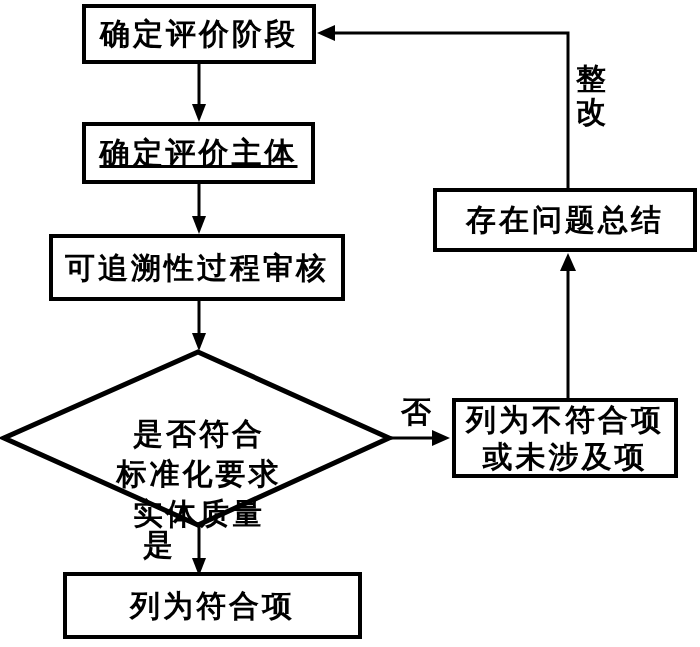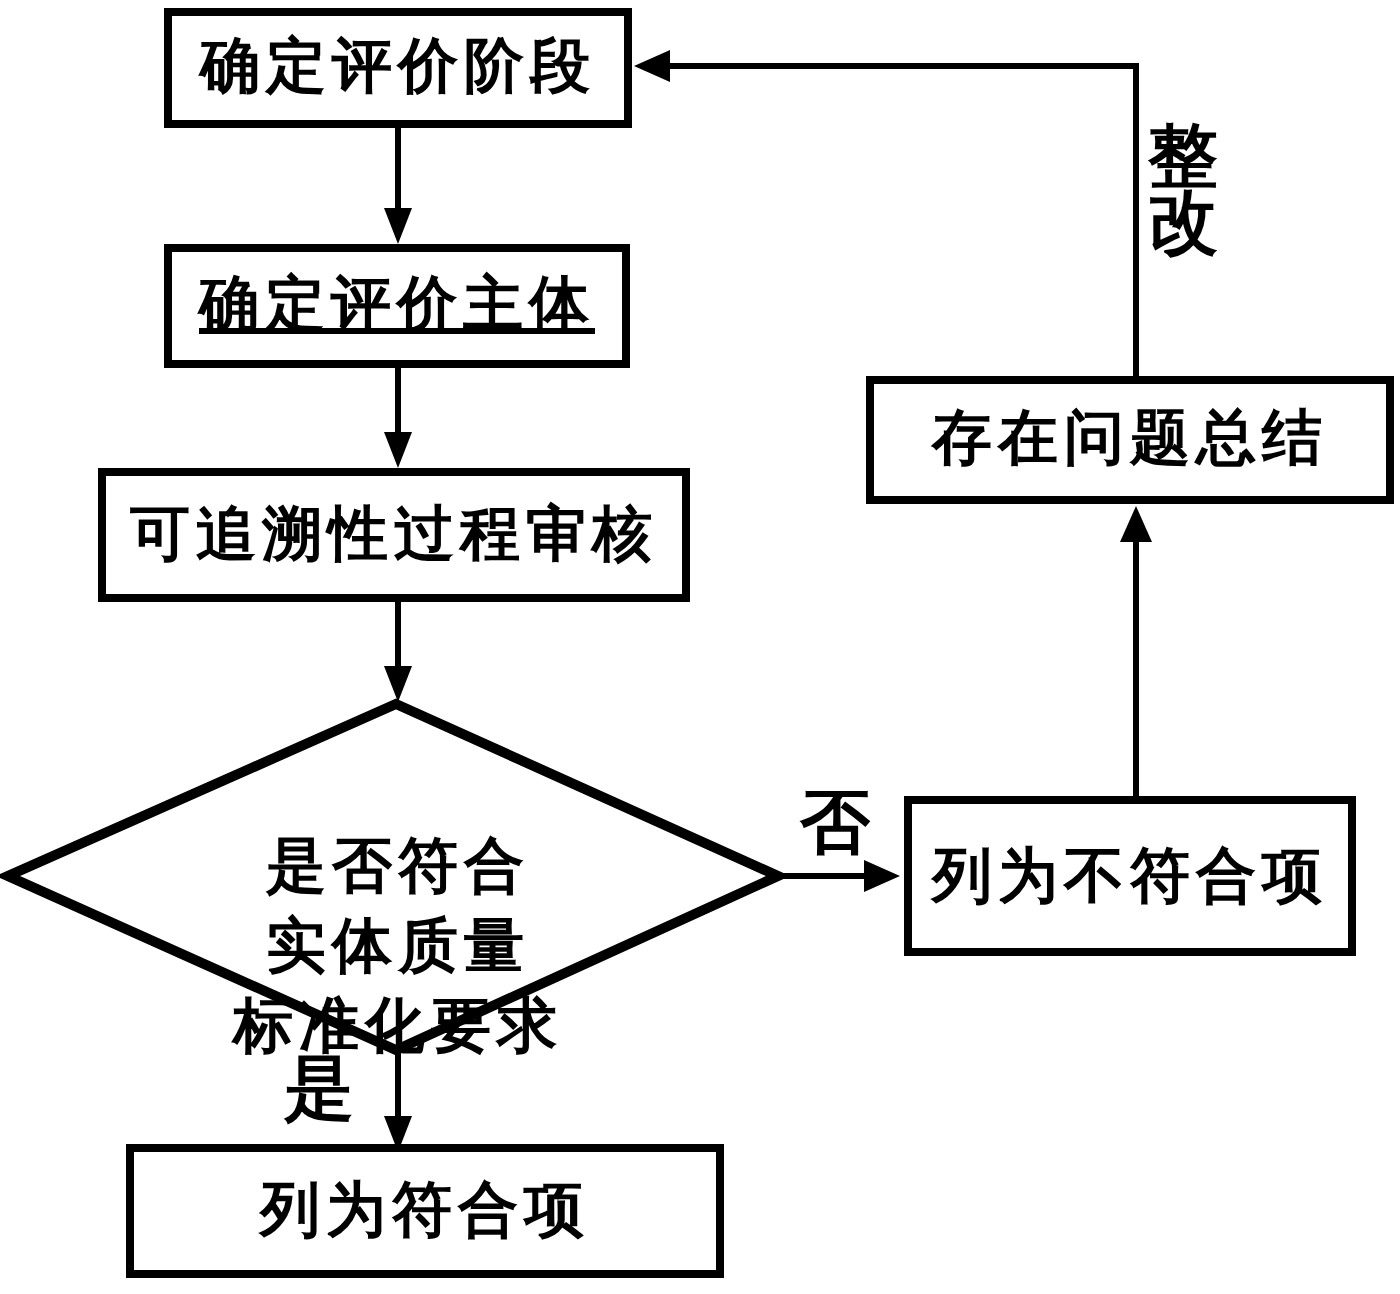--- a/index.html
+++ b/index.html
@@ -66,21 +66,21 @@
     font-size: 30px;
     font-weight: bold;
     letter-spacing: 3px;
     line-height: 40px;
     text-align: center;
     white-space: nowrap;
     margin-top: 36px;
   }
   .edge-label {
     position: absolute;
-    font-size: 35px;
+    font-size: 30px;
     font-weight: bold;
     line-height: 32px;
     text-align: center;
   }
   .edge-label.vertical {
     width: 34px;
     word-break: break-all;
     line-height: 33px;
   }
 </style>
@@ -122,26 +122,27 @@
   <div class="node" style="left:82px; top:122px; width:233px; height:62px;text-decoration:underline;">
     <span>确定评价主体</span>
   </div>
 
   <div class="node" style="left:49px; top:234px; width:296px; height:67px;">
     <span>可追溯性过程审核</span>
   </div>
 
   <div class="decision-text">
     <span>是否符合</span>
+    <span>标准化要求</span>
     <span>实体质量</span>
-    <span>标准化要求</span>
   </div>
 
   <div class="node" style="left:452px; top:398px; width:226px; height:80px; line-height:37px;">
     <span>列为不符合项</span>
+    <span>或未涉及项</span>
   </div>
 
   <div class="node" style="left:433px; top:188px; width:264px; height:64px;">
     <span>存在问题总结</span>
   </div>
 
   <div class="node" style="left:63px; top:572px; width:299px; height:67px;">
     <span>列为符合项</span>
   </div>
 

